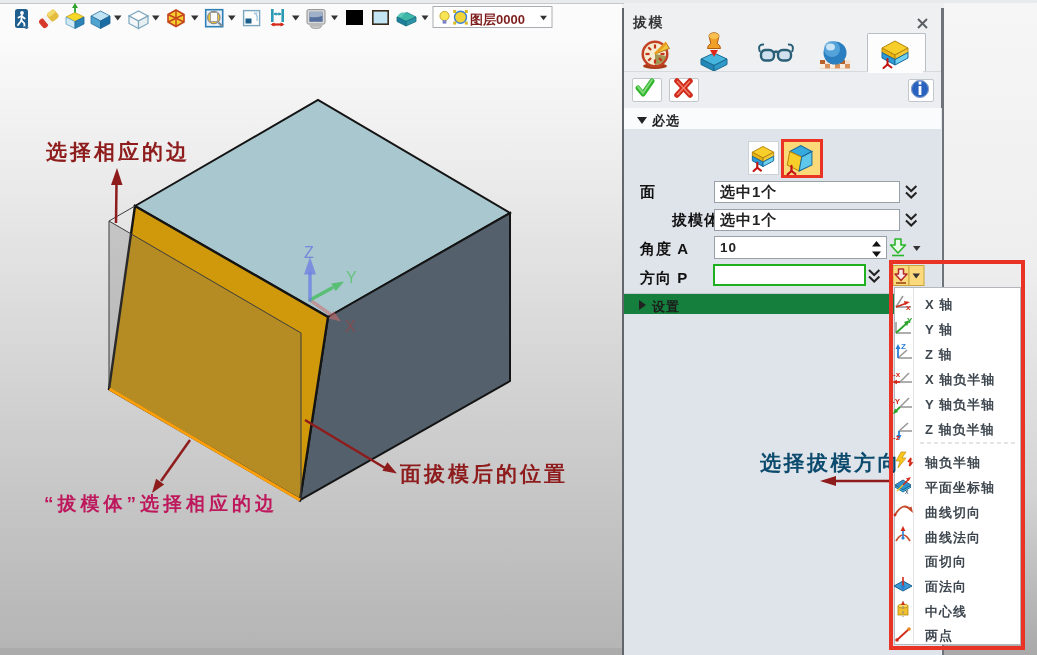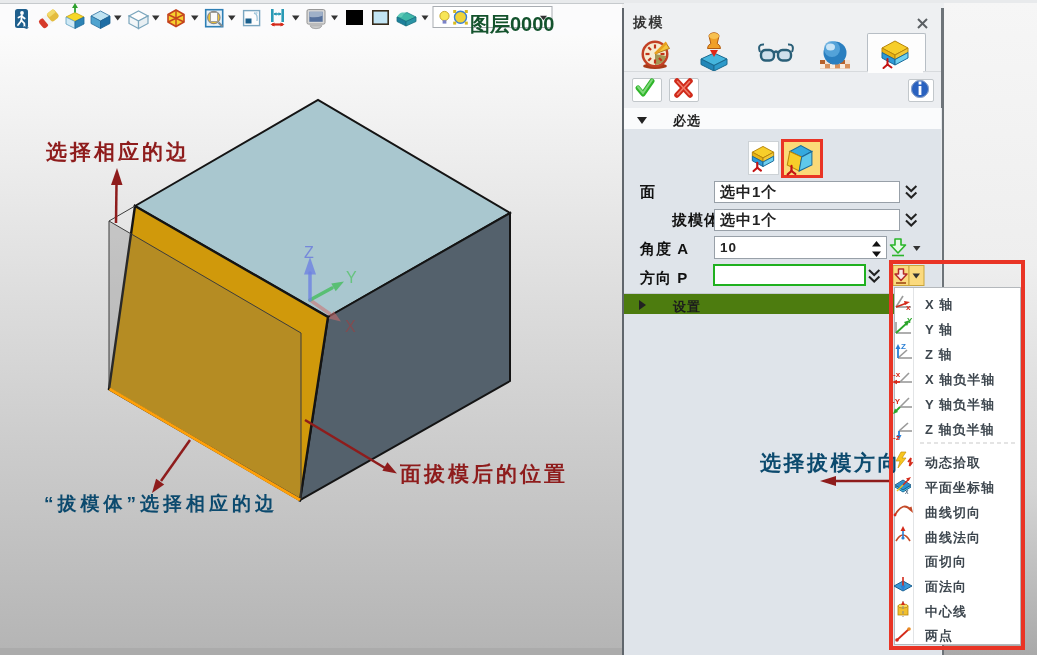--- a/index.html
+++ b/index.html
@@ -16,23 +16,23 @@
   background:linear-gradient(180deg,#f6f6f6 0%,#eeeeee 40%,#d4d4d4 75%,#a9a9a9 100%);}
 #paneledge{left:941px;top:8px;width:3px;height:647px;background:#6e7479;}
 #panelscroll{left:932px;top:108px;width:9px;height:547px;background:#e7eaed;border-left:1px solid #cfd3d7;}
 
 #ptitle{left:633px;top:14px;width:200px;height:16px;font-size:14px;color:#333;font-weight:bold;letter-spacing:1.5px;}
 #tabactive{left:867px;top:33px;width:57px;height:38px;background:#fdfdfd;border:1px solid #b7bec5;border-bottom:none;border-radius:2px 2px 0 0;}
 #btnrow{left:624px;top:71px;width:317px;height:37px;background:#ecEEf1;border-top:1px solid #d7dadd;border-bottom:1px solid #cdd1d5;}
 .pbtn{background:#fff;border:1px solid #c2c7cb;border-radius:2px;}
 #hdr1{left:624px;top:108px;width:317px;height:21px;background:#fafbfc;border-bottom:1px solid #ccd1d6;}
 #form{left:624px;top:129px;width:317px;height:164px;background:#dfe4ea;}
-#hdr2{left:624px;top:293px;width:317px;height:21px;background:#4d7c0f;border-top:1px solid #c5cad0;border-bottom:1px solid #ccd1d6;}
+#hdr2{left:624px;top:293px;width:317px;height:21px;background:#15803d;border-top:1px solid #c5cad0;border-bottom:1px solid #ccd1d6;}
 #below{left:624px;top:314px;width:317px;height:341px;background:#dfe4ea;}
-.hdrtxt{font-size:13px;color:#1c1c1c;font-weight:bold;letter-spacing:1px;margin-left:21px;}
+.hdrtxt{font-size:13px;color:#1c1c1c;font-weight:bold;letter-spacing:1px;}
 .lbl{font-size:15px;color:#111;font-weight:bold;letter-spacing:1px;white-space:nowrap;}
 .fld{background:#fff;border:1px solid #98a0a8;}
 .ftx{font-size:15px;color:#222;font-weight:bold;letter-spacing:1px;}
 
 #menu{left:894px;top:287px;width:127px;height:358px;background:#fff;border:1px solid #b4b8bc;box-sizing:border-box;}
 #menusep{left:913px;top:288px;width:1px;height:355px;background:#e2e4e6;}
 .mi{position:absolute;left:925px;width:95px;font-size:13px;color:#3e474f;font-weight:bold;letter-spacing:1px;white-space:nowrap;}
 #redrect{left:889px;top:260px;width:136px;height:390px;border:4px solid #e93425;box-sizing:border-box;}
 svg{display:block;}
 .icon{position:absolute;}
@@ -126,21 +126,21 @@
  <rect x="433" y="6.5" width="119" height="21" fill="#fff" stroke="#a9adb2" stroke-width="1"></rect>
  <circle cx="444.5" cy="16" r="4.6" fill="#f7e556" stroke="#c9a92a" stroke-width="1"></circle>
  <rect x="442.6" y="20.2" width="3.8" height="3.4" fill="#7a82c8"></rect>
  <circle cx="460.5" cy="17.3" r="6" fill="#f0d438" stroke="#3a7fd4" stroke-width="1.4"></circle>
  <rect x="453.2" y="10" width="3" height="3" fill="#d9ba1e"></rect>
  <rect x="464.8" y="10" width="3" height="3" fill="#d9ba1e"></rect>
  <rect x="453.2" y="21.6" width="3" height="3" fill="#d9ba1e"></rect>
  <rect x="464.8" y="21.6" width="3" height="3" fill="#d9ba1e"></rect>
  <polygon points="540,15.8 547,15.8 543.5,20.3" fill="#333"></polygon>
 </svg>
-<div class="abs" style="left:470px;top:11px;font-size:20px;color:#14532d;font-weight:bold;">图层0000</div>
+<div class="abs" style="left:470px;top:11px;font-size:13px;color:#7f1d1d;font-weight:bold;">图层0000</div>
 
 <svg class="icon" id="scene" width="622" height="620" viewBox="0 0 622 620" style="left:0;top:35px">
 
   <polygon points="135,171 318,65 510,178 328,282" fill="#a9c7cf" stroke="#141414" stroke-width="2"></polygon>
   <polygon points="328,282 510,178 510,346 300,465" fill="#54616c" stroke="#141414" stroke-width="2"></polygon>
   <polygon points="135,171 328,282 300,465 109,354" fill="#d0990b" stroke="#141414" stroke-width="2.4"></polygon>
   <polygon points="109,186 301,298 301,464 109,353" fill="rgba(104,104,104,0.26)" stroke="#3c3c3c" stroke-width="1"></polygon>
   <line x1="109" y1="186" x2="135" y2="171" stroke="#3c3c3c" stroke-width="1"></line>
   <line x1="109.5" y1="354" x2="300" y2="465" stroke="#ffa008" stroke-width="3"></line>
 
@@ -159,21 +159,21 @@
   <g stroke="#8e1c1c" fill="#8e1c1c">
    <line x1="116" y1="188" x2="116.5" y2="149" stroke-width="2.5"></line>
    <polygon points="117,133 111,150 122.5,150" stroke="none"></polygon>
    <line x1="190" y1="405" x2="161" y2="446" stroke-width="2.5"></line>
    <polygon points="152,458 164.2,449.5 156.1,443.7" stroke="none"></polygon>
    <line x1="305" y1="385" x2="385" y2="433" stroke-width="2.5"></line>
    <polygon points="397,438.5 382.4,435.8 387.4,427.2" stroke="none"></polygon>
   </g>
 </svg>
 <div class="abs" style="left:46px;top:138px;font-size:21px;font-weight:bold;letter-spacing:3px;color:#8e1c1c;white-space:nowrap;">选择相应的边</div>
-<div class="abs" style="left:44px;top:491px;font-size:19px;font-weight:bold;letter-spacing:4px;color:#0c4a6e;white-space:nowrap;">“拔模体”选择相应的边</div>
+<div class="abs" style="left:44px;top:491px;font-size:19px;font-weight:bold;letter-spacing:4px;color:#be185d;white-space:nowrap;">“拔模体”选择相应的边</div>
 <div class="abs" style="left:400px;top:460px;font-size:21px;font-weight:bold;letter-spacing:3px;color:#8e1c1c;white-space:nowrap;">面拔模后的位置</div>
 
 <div class="abs" id="ptitle">拔模</div>
 <svg class="abs" width="14" height="14" viewBox="0 0 14 14" style="left:916px;top:17px">
     <g stroke="#5a5f63" stroke-width="2">
       <line x1="2" y1="2" x2="11" y2="11"></line>
       <line x1="11" y1="2" x2="2" y2="11"></line>
     </g>
   </svg>
 <div class="abs" id="tabactive"></div>
@@ -341,21 +341,21 @@
 </svg>
 
 <div class="abs" id="menu"></div>
 <div class="abs" id="menusep"></div>
 <div class="mi" style="top:296px;">X 轴</div>
 <div class="mi" style="top:321px;">Y 轴</div>
 <div class="mi" style="top:346px;">Z 轴</div>
 <div class="mi" style="top:371px;">X 轴负半轴</div>
 <div class="mi" style="top:396px;">Y 轴负半轴</div>
 <div class="mi" style="top:421px;">Z 轴负半轴</div>
-<div class="mi" style="top:454px;">动态拾取</div>
+<div class="mi" style="top:454px;">轴负半轴</div>
 <div class="mi" style="top:479px;">平面坐标轴</div>
 <div class="mi" style="top:504px;">曲线切向</div>
 <div class="mi" style="top:529px;">曲线法向</div>
 <div class="mi" style="top:553px;">面切向</div>
 <div class="mi" style="top:578px;">面法向</div>
 <div class="mi" style="top:603px;">中心线</div>
 <div class="mi" style="top:627px;">两点</div>
 <svg class="icon" width="145" height="365" viewBox="0 0 145 365" style="left:888px;top:284px">
  <line x1="32" y1="159" x2="128" y2="159" stroke="#c9c9c9" stroke-width="1" stroke-dasharray="4,3"></line>
 

